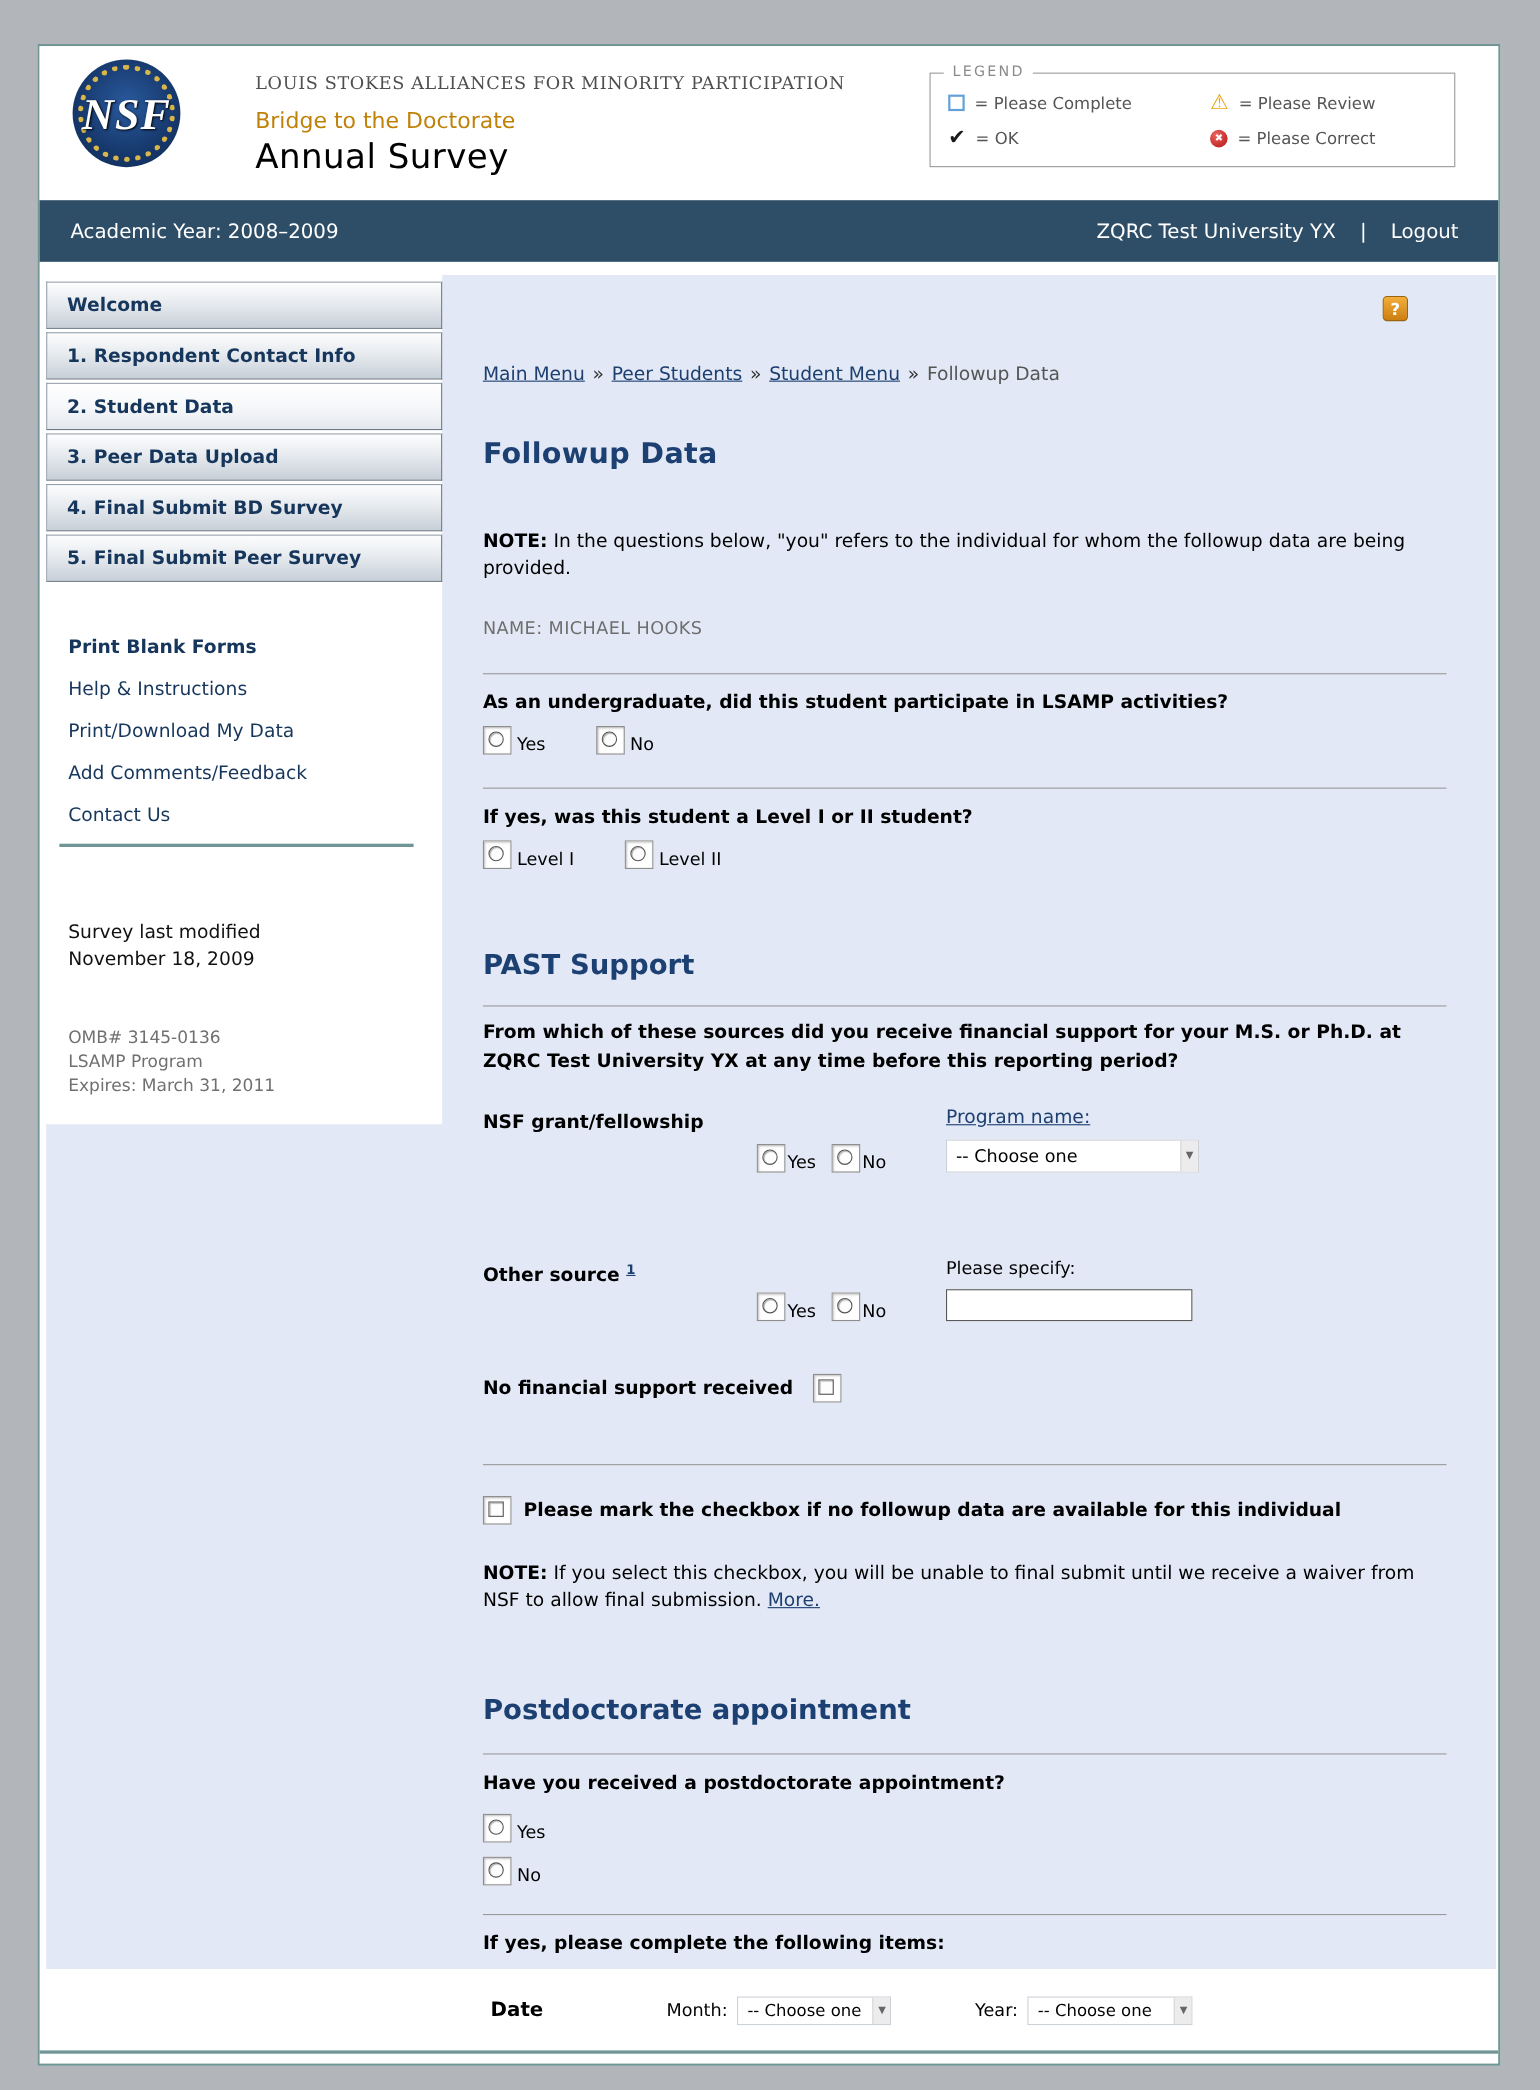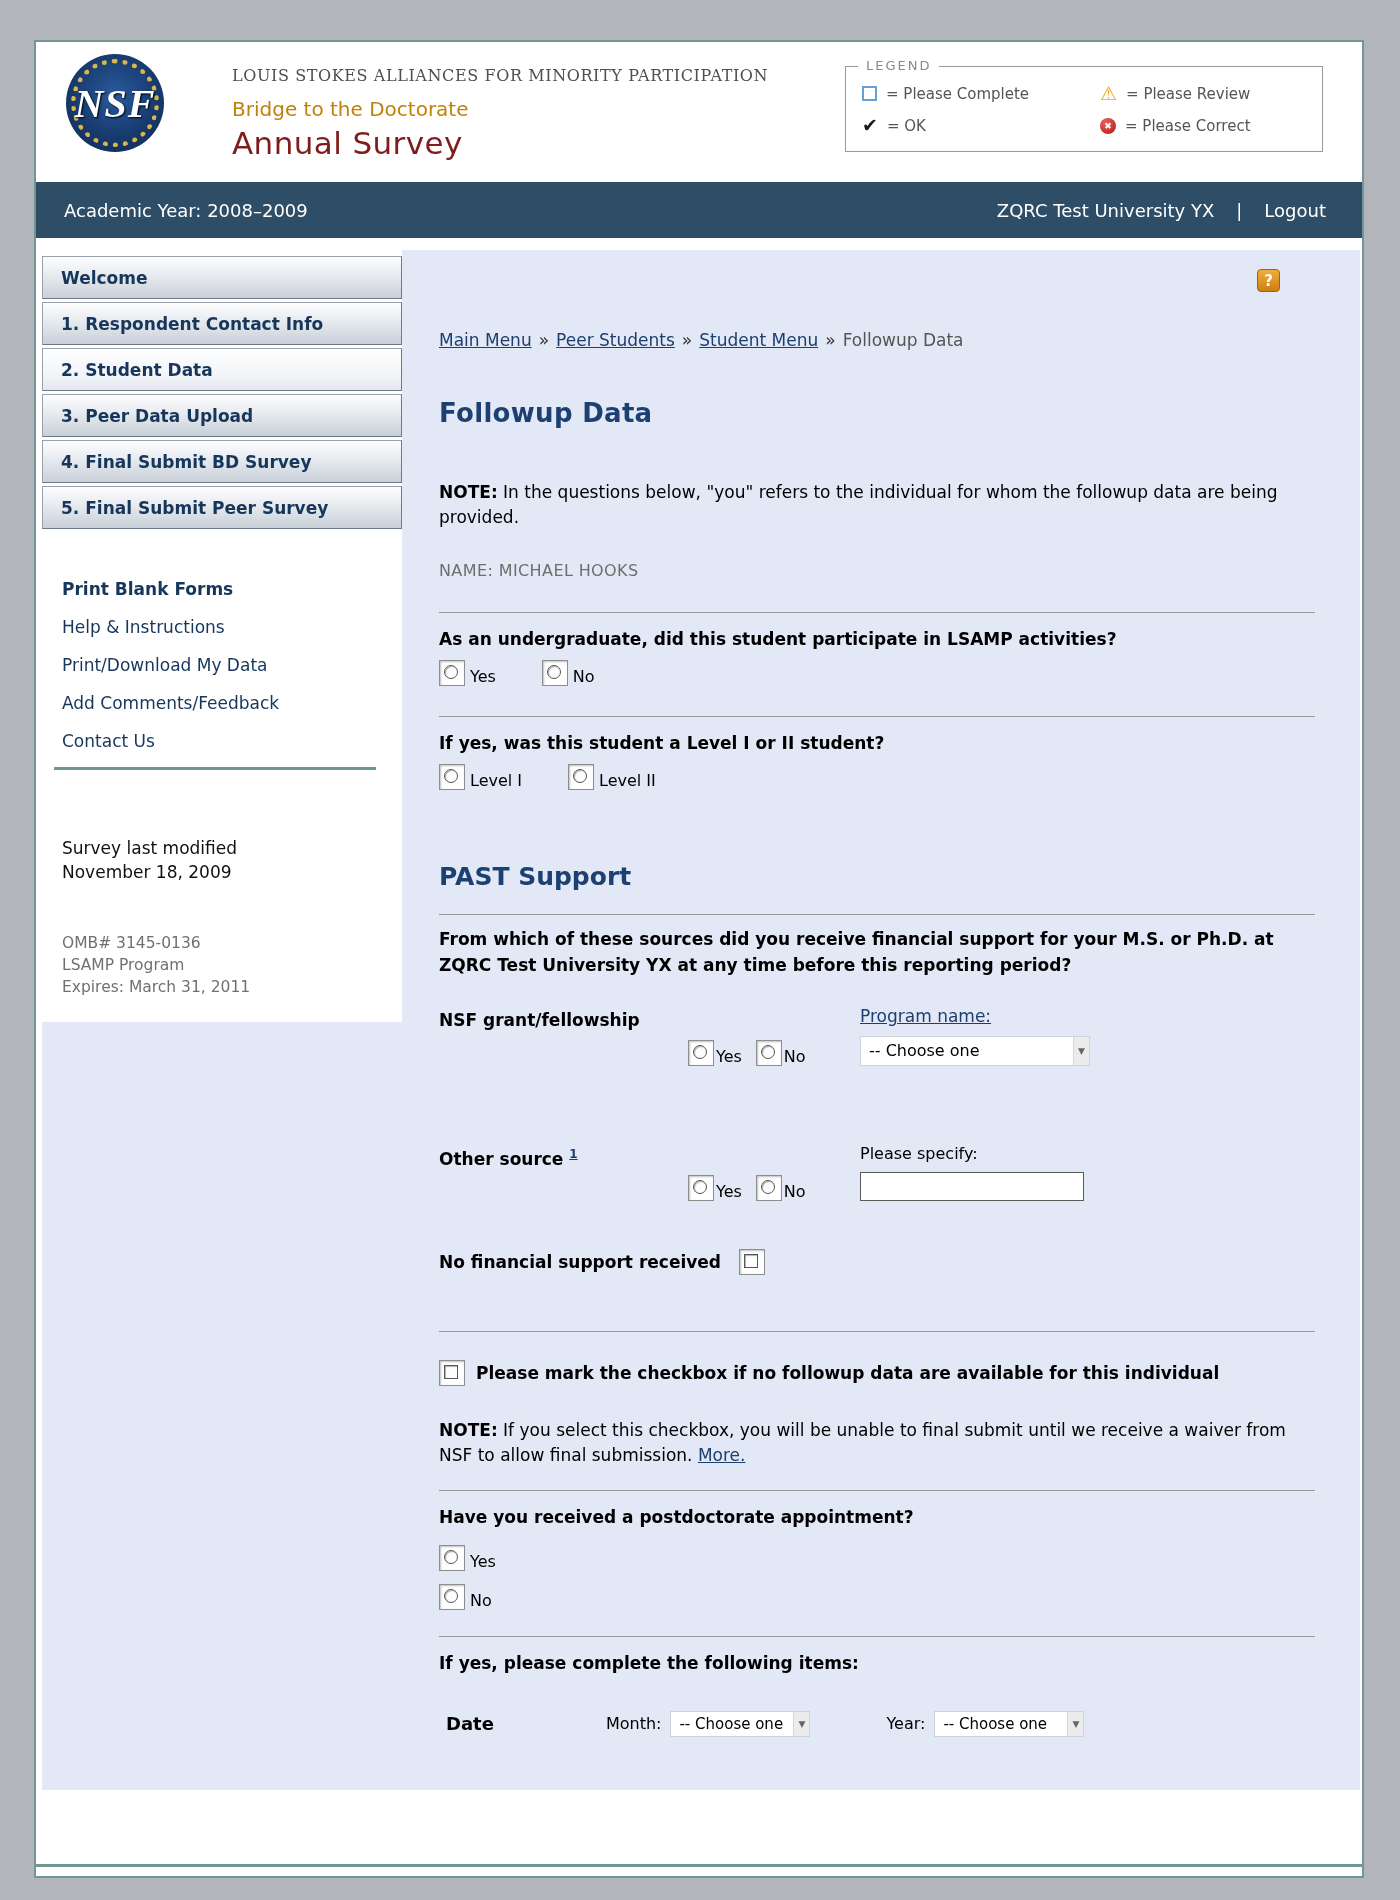--- a/index.html
+++ b/index.html
@@ -23,21 +23,21 @@
   }
   .logo::before { content:""; position:absolute; inset:5px; border-radius:50%; border:5px dotted #d9b64a; }
   .logo-text {
     color:#fff; font-family:Liberation Serif, serif;
     font-weight:bold; font-style:italic; font-size:40px; letter-spacing:1px;
     text-shadow:1px 1px 2px #000; position:relative;
   }
   .header-titles { position:absolute; left:196px; top:24px; }
   .org-line { font-family:"DejaVu Serif","Liberation Serif",serif; font-size:16px; color:#4f4f4f; letter-spacing:0.6px; }
   .program-line { margin-top:12px; color:#c08108; font-size:20px; }
-  .survey-title { margin-top:4px; color:#7f1d1d; font-size:31px; letter-spacing:0.4px; }
+  .survey-title { margin-top:4px; color:#000000; font-size:31px; letter-spacing:0.4px; }
 
   .legend { position:absolute; left:809px; top:24px; width:478px; height:86px; border:1px solid #9a9a9a; background:#fff; }
   .legend-label {
     position:absolute; top:-9px; left:12px; background:#fff; padding:0 8px;
     font-size:13px; color:#8a8a8a; letter-spacing:2px;
   }
   .legend-grid {
     display:grid; grid-template-columns:238px 1fr; row-gap:13px;
     padding:17px 0 0 16px; font-size:15px; color:#555;
   }
@@ -349,20 +349,21 @@
 
       <hr class="rule rule-4">
 
       <div class="waiver-row">
         <span class="checkbox-box"></span>
         <span>Please mark the checkbox if no followup data are available for this individual</span>
       </div>
 
       <p class="note2"><span class="bold">NOTE:</span><span> If you select this checkbox, you will be unable to final submit until we receive a waiver from NSF to allow final submission. </span><a class="more-link">More.</a></p>
 
+      <div class="section-heading">Postdoctorate appointment</div>
       <hr class="rule rule-5">
 
       <div class="question">Have you received a postdoctorate appointment?</div>
 
       <div class="pd-radio-row pd-1">
         <span class="radio-box"></span>
         <span class="ctl-label">Yes</span>
       </div>
       <div class="pd-radio-row pd-2">
         <span class="radio-box"></span>

